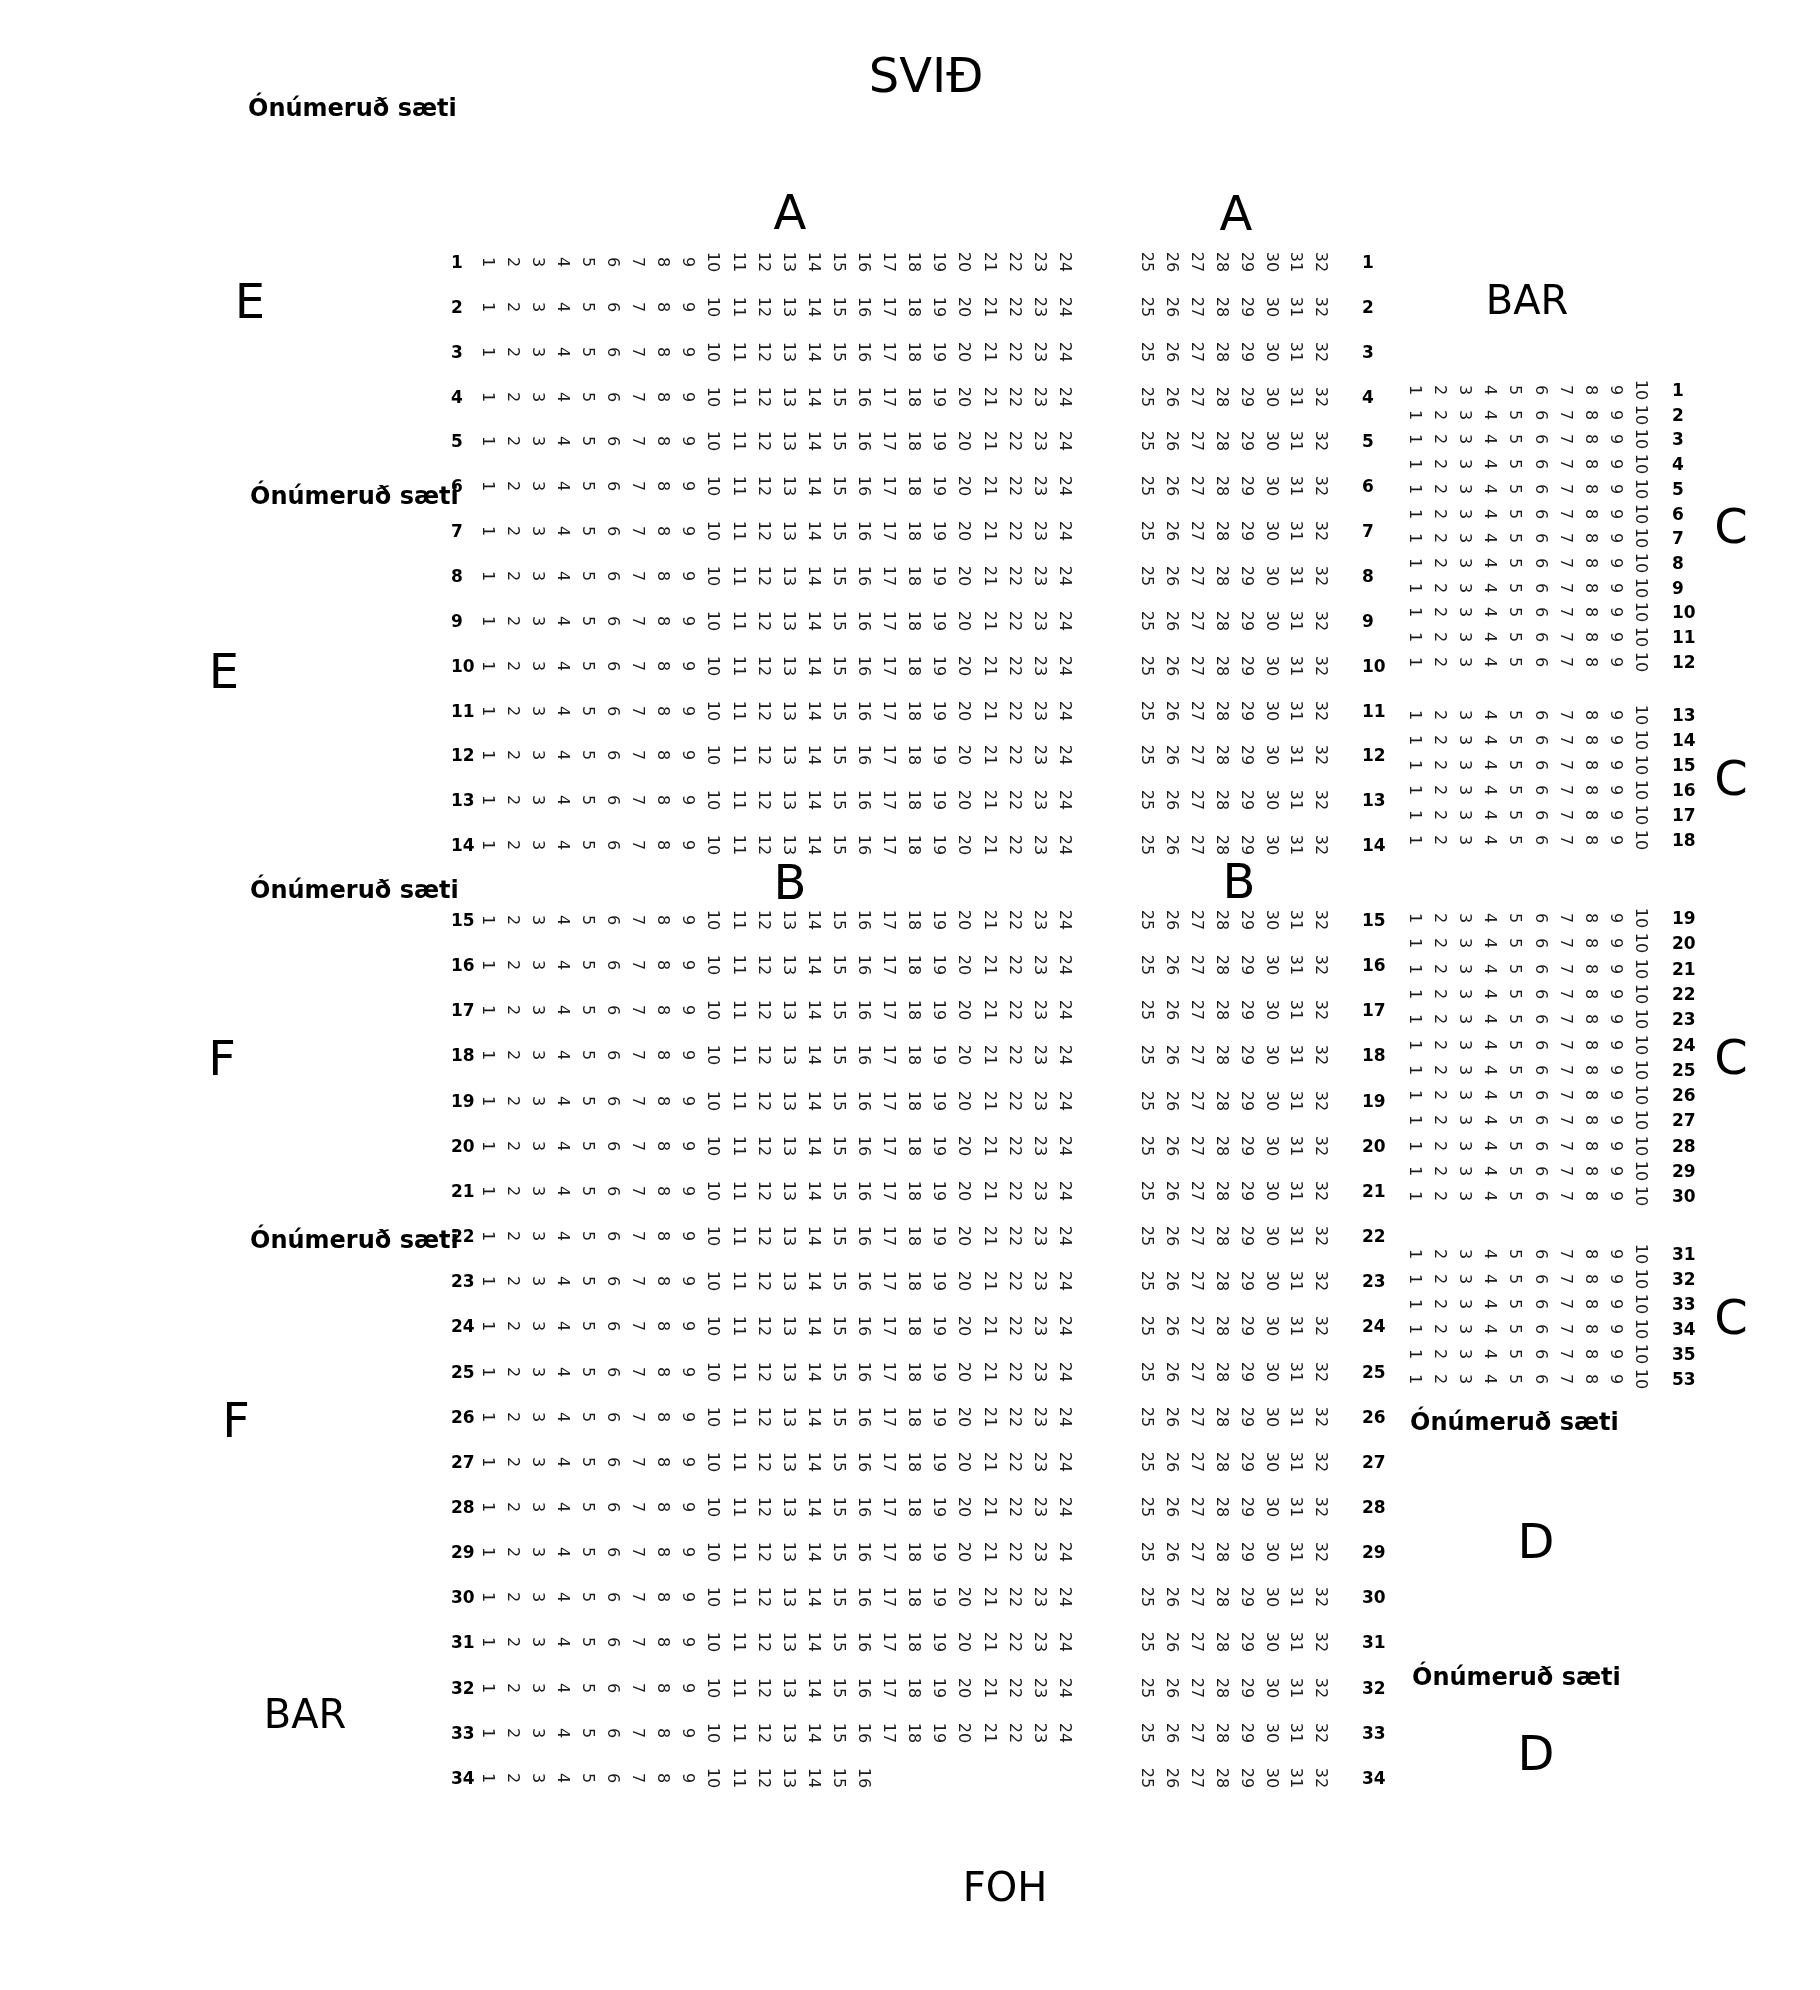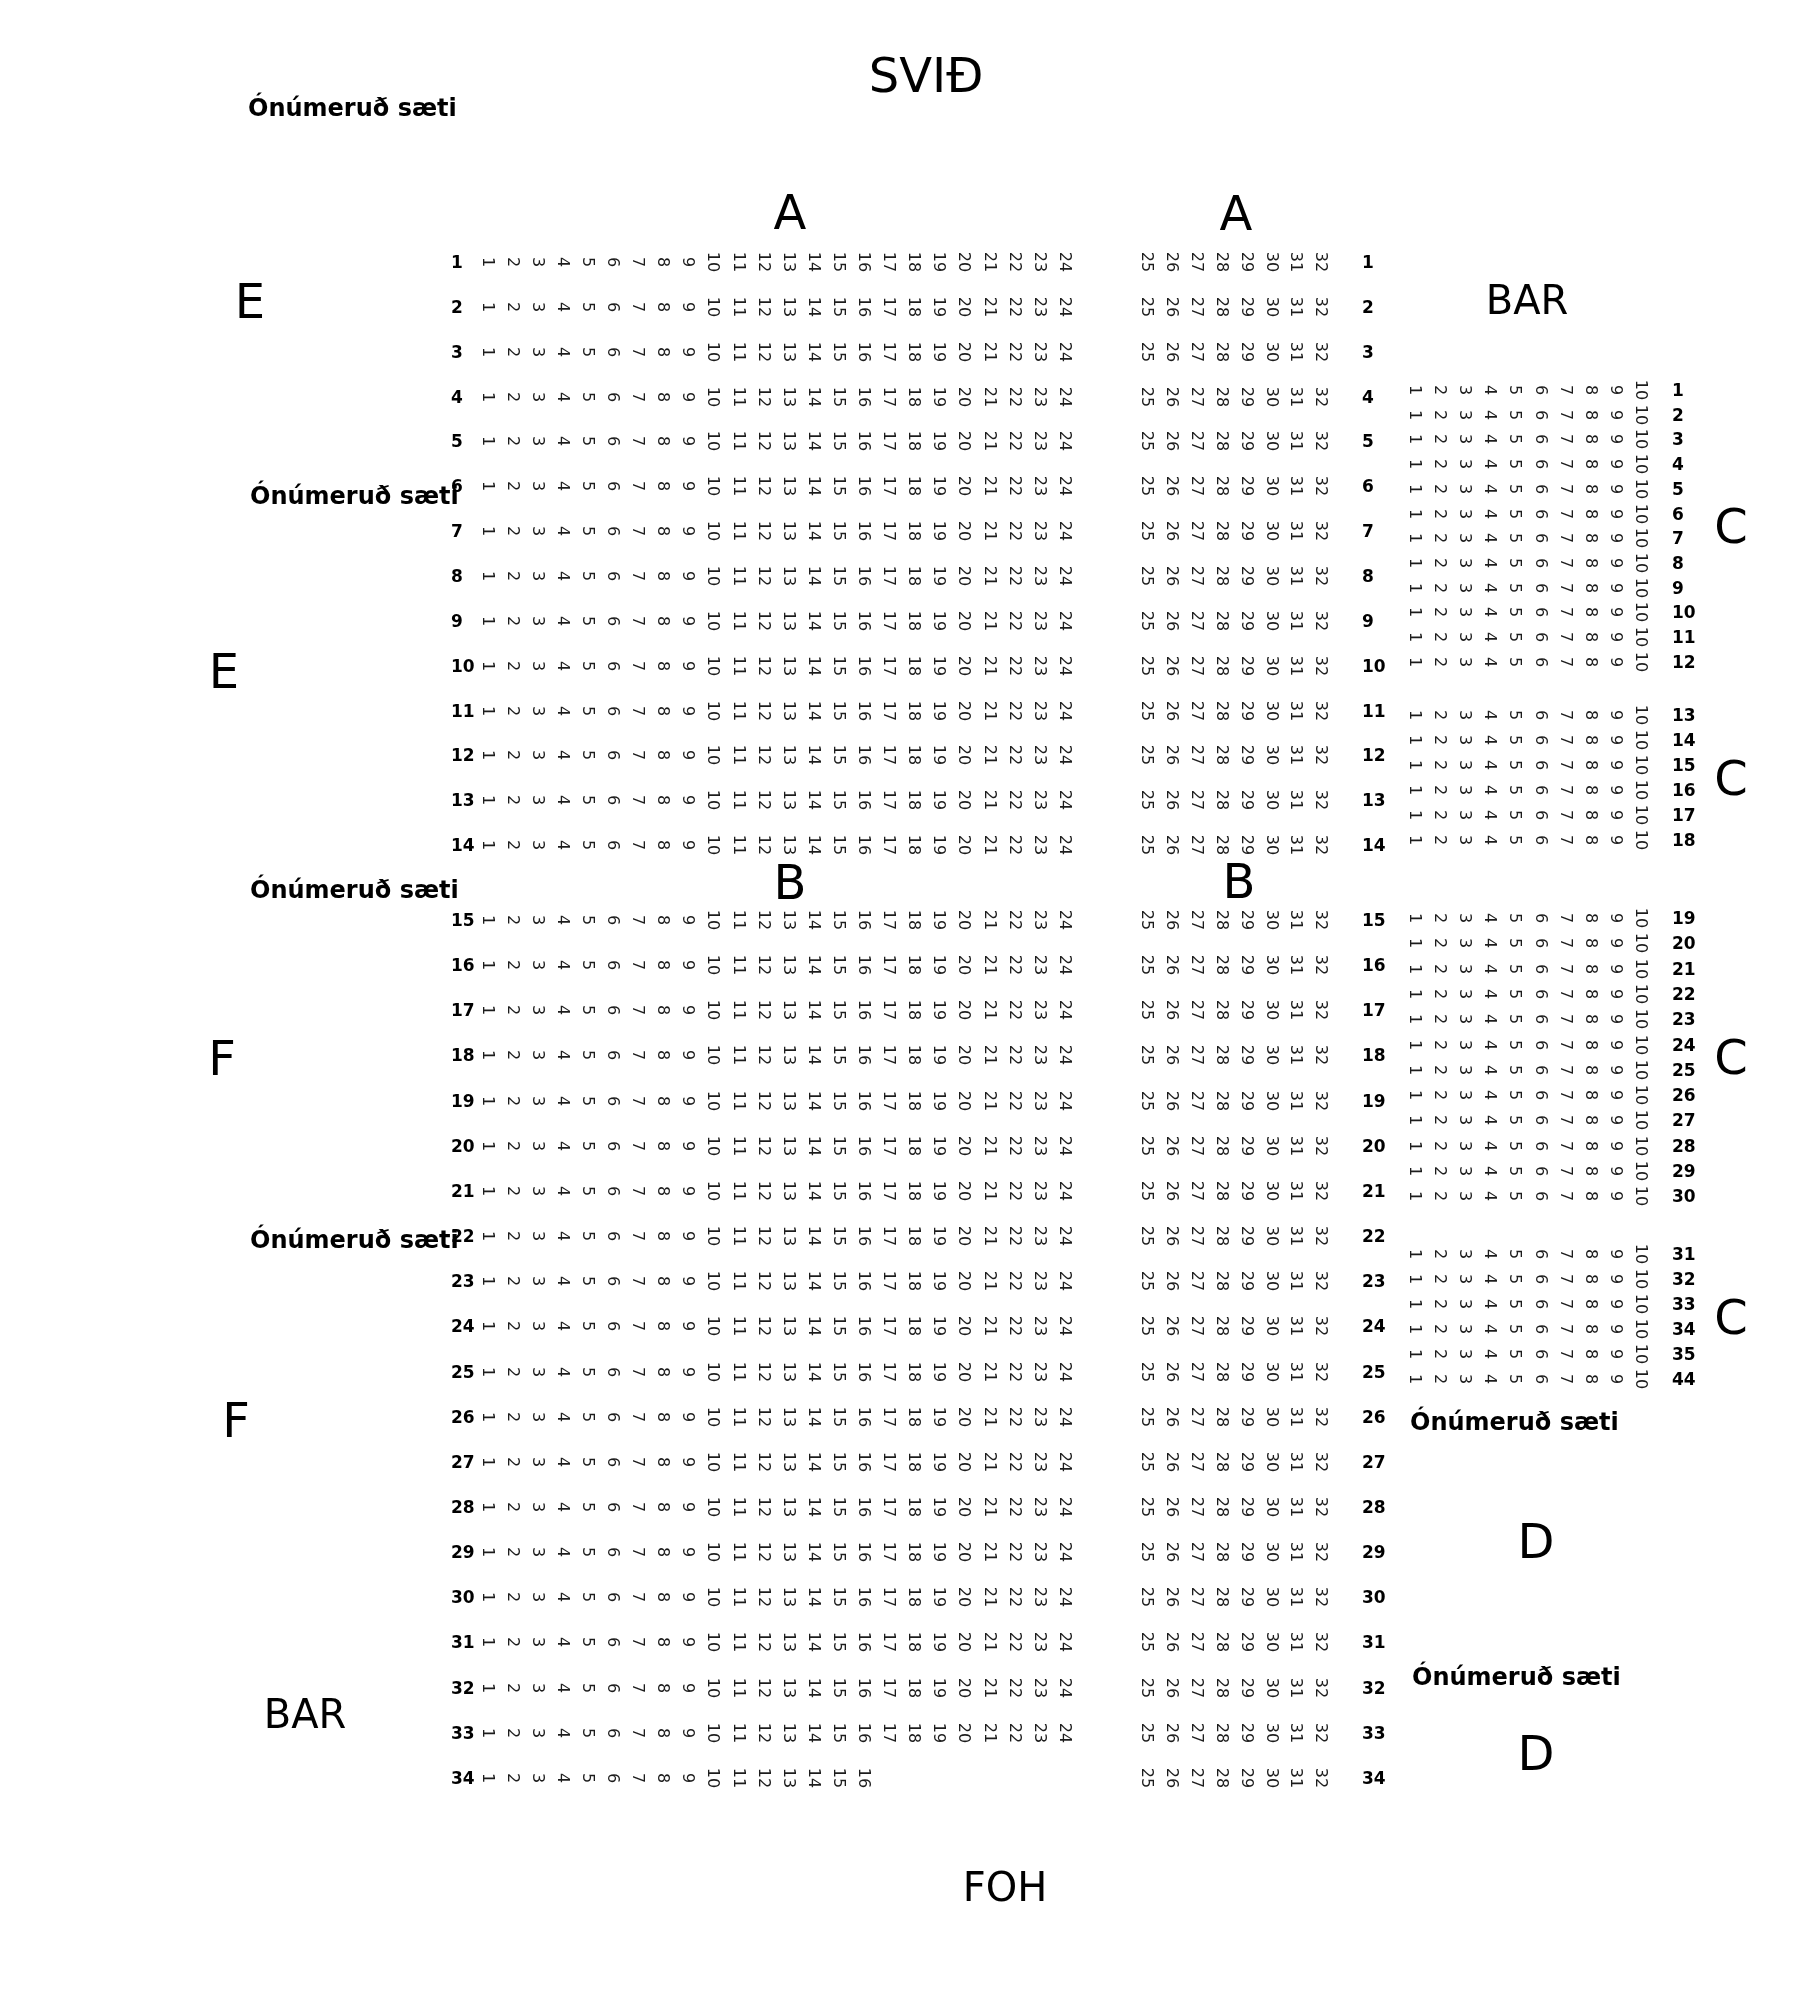--- a/index.html
+++ b/index.html
@@ -1633,16 +1633,16 @@
       <span class="seat" style="left: 1415px; top: 1379px;">1</span>
       <span class="seat" style="left: 1440.1px; top: 1379px;">2</span>
       <span class="seat" style="left: 1465.2px; top: 1379px;">3</span>
       <span class="seat" style="left: 1490.3px; top: 1379px;">4</span>
       <span class="seat" style="left: 1515.4px; top: 1379px;">5</span>
       <span class="seat" style="left: 1540.5px; top: 1379px;">6</span>
       <span class="seat" style="left: 1565.6px; top: 1379px;">7</span>
       <span class="seat" style="left: 1590.7px; top: 1379px;">8</span>
       <span class="seat" style="left: 1615.8px; top: 1379px;">9</span>
       <span class="seat" style="left: 1640.9px; top: 1379px;">10</span>
-      <span class="row-num" style="left: 1672px; top: 1379px;">44</span>
+      <span class="row-num" style="left: 1672px; top: 1379px;">53</span>
       <div class="big-letter" style="left: 1731px; top: 1316.5px;">C</div>
     </div>
 </div>
 
 </body></html>

